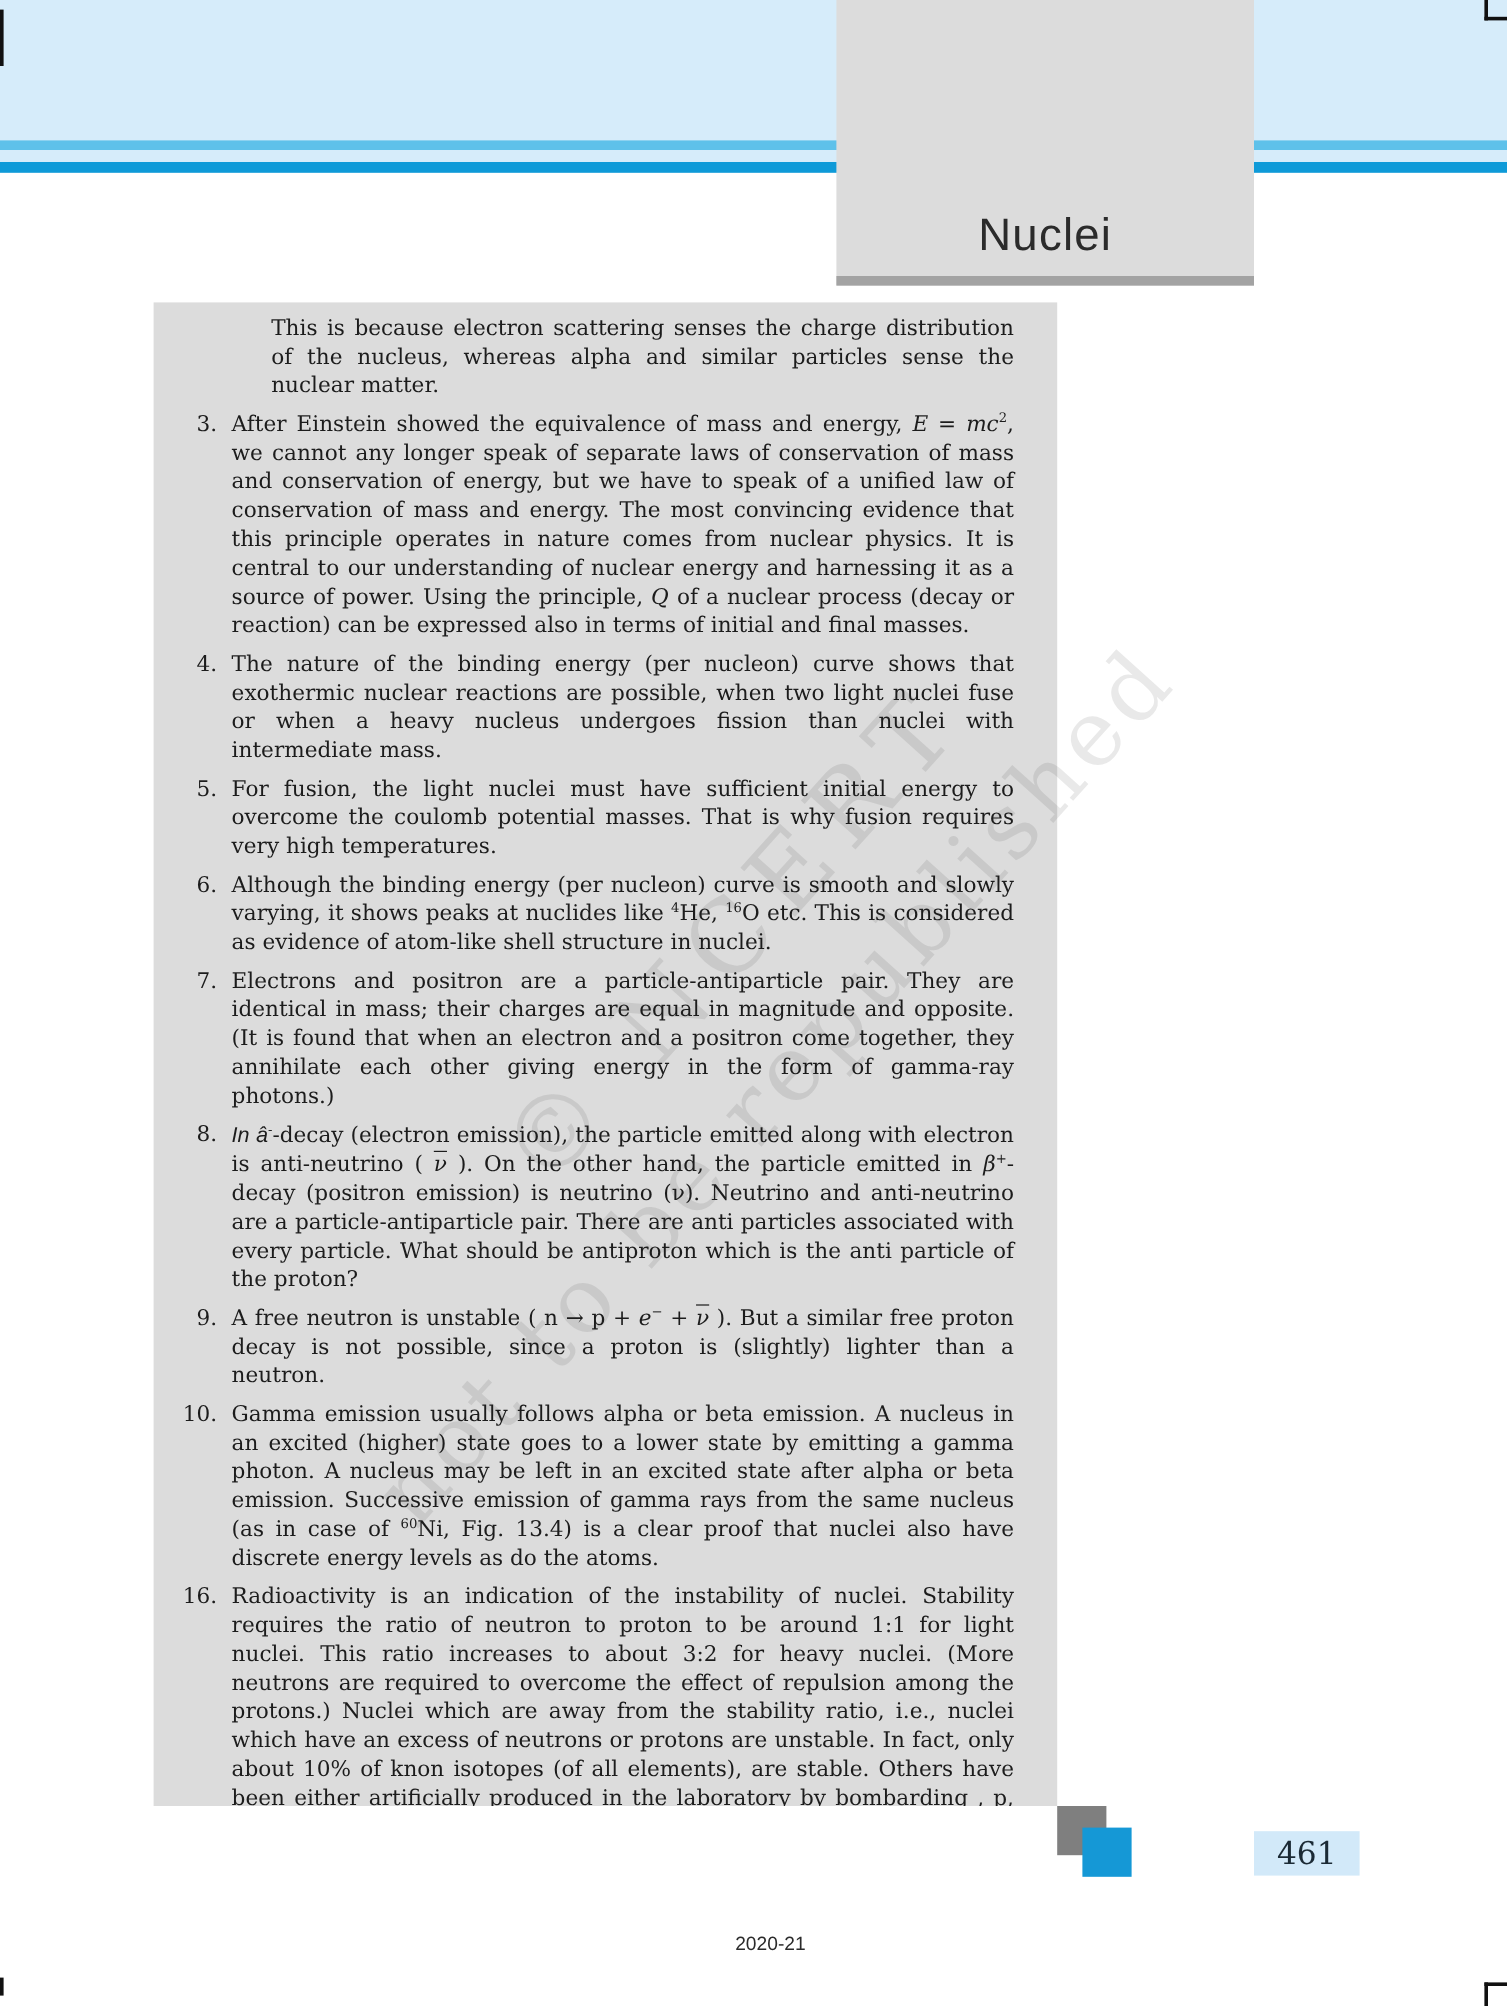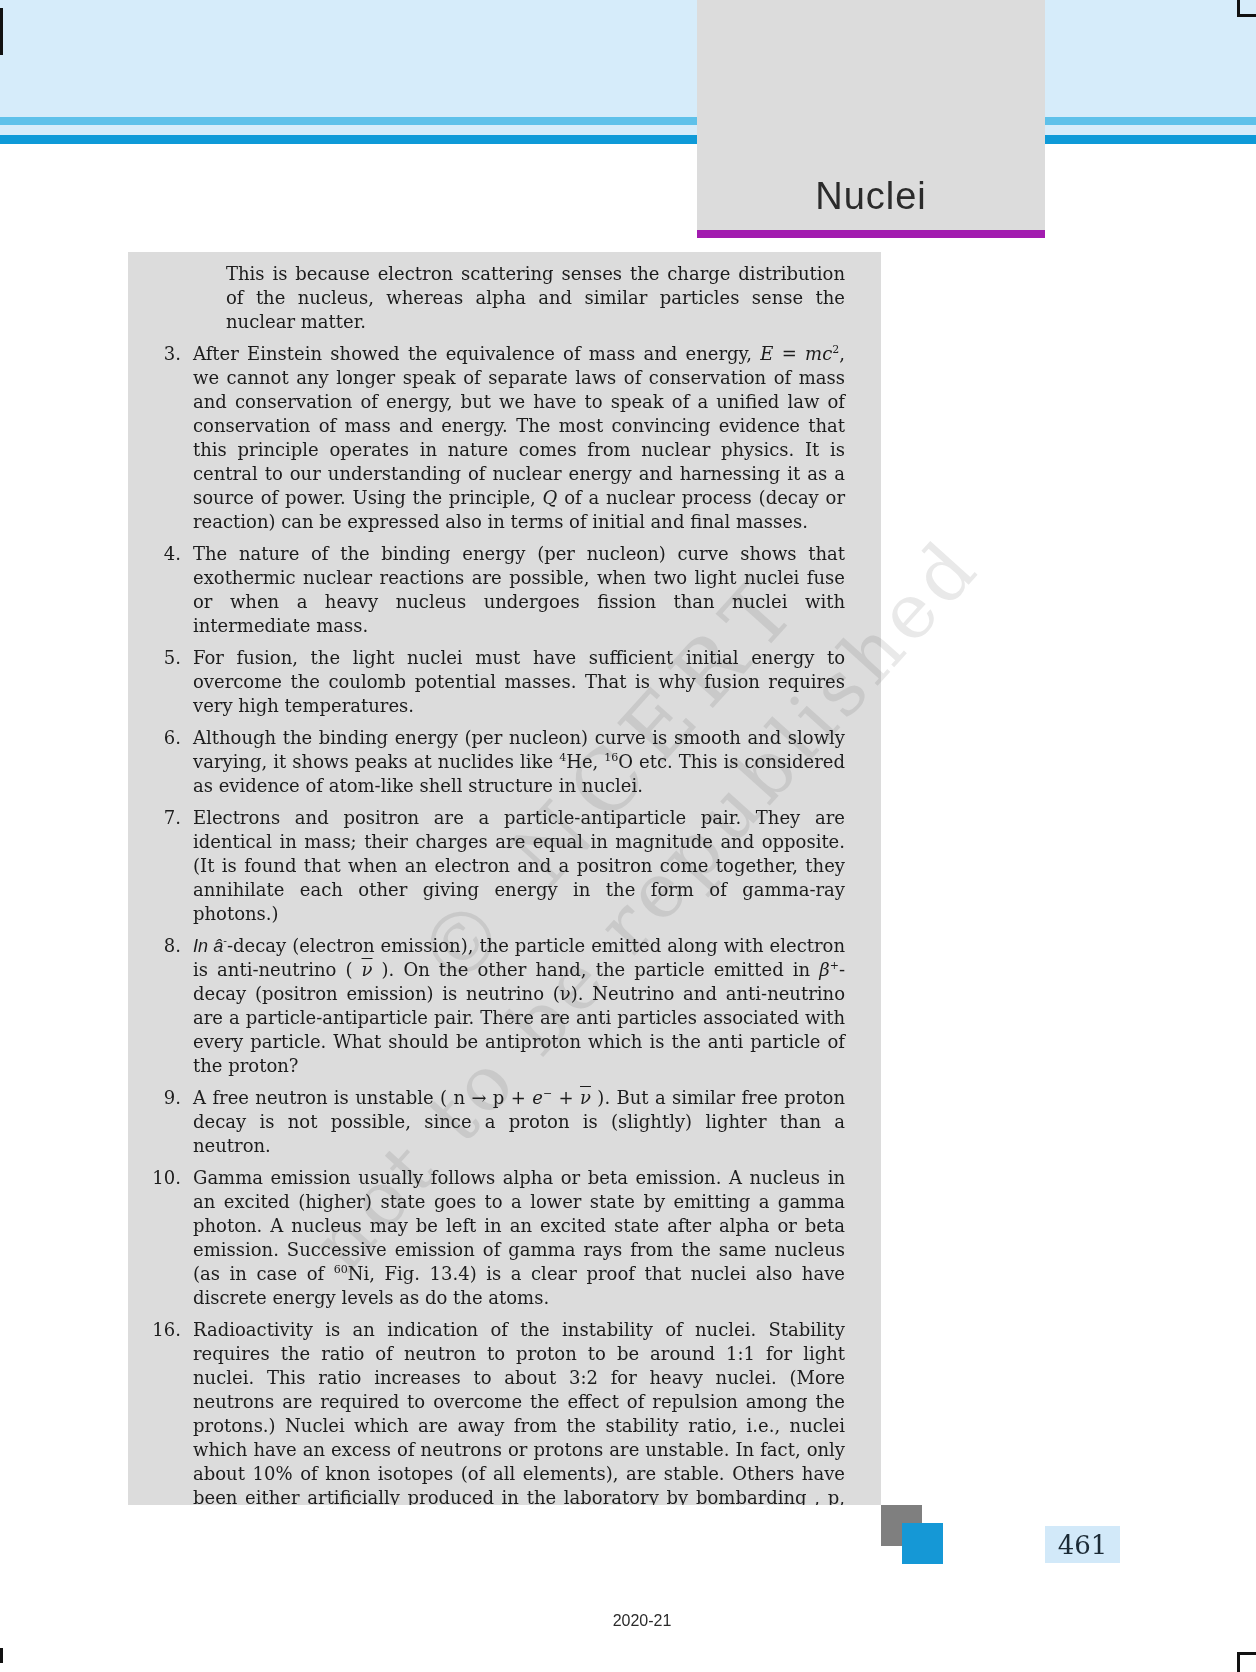--- a/index.html
+++ b/index.html
@@ -6,21 +6,21 @@
   .page{position:relative;width:1256px;height:1672px;background:#ffffff;
         font-family:"DejaVu Serif",serif;overflow:hidden;}
 
   
   .header-band{position:absolute;left:0;top:0;width:1256px;height:135px;background:#d6ecfa;}
   .sky-line{position:absolute;left:0;top:117px;width:1256px;height:8px;background:#5ec1ea;}
   .blue-bar{position:absolute;left:0;top:135px;width:1256px;height:9px;background:#0e9ad8;}
 
   
   .chapter-box{position:absolute;left:697px;top:0;width:348px;height:230px;background:#dcdcdc;
-               border-bottom:8px solid #a21caf;z-index:3;display:flex;align-items:flex-end;justify-content:center;}
+               border-bottom:8px solid #a3a3a3;z-index:3;display:flex;align-items:flex-end;justify-content:center;}
   .chapter-title{font-family:"Liberation Sans",sans-serif;font-size:38px;color:#2b2b2b;
                  padding-bottom:12px;letter-spacing:1px;}
 
   
   .content-box{position:absolute;left:128px;top:252px;width:753px;height:1253px;background:#dcdcdc;
                box-sizing:border-box;padding:10px 36px 0 20px;overflow:hidden;z-index:1;}
   .content-box, .content-box *{font-size:18px;line-height:24px;color:#1c1c1c;}
   .intro{margin:0 0 8px 78px;text-align:justify;}
   .item{display:flex;margin:0 0 8px 0;}
   .item .num{width:33px;text-align:right;flex:none;}
@@ -32,21 +32,21 @@
 
   
   .wm{position:absolute;font-family:"DejaVu Serif",serif;color:rgba(40,40,40,0.10);
       white-space:nowrap;text-align:center;z-index:2;pointer-events:none;}
   .wm1{left:330px;top:730px;width:560px;font-size:84px;letter-spacing:14px;transform:rotate(-48deg);}
   .wm2{left:145px;top:860px;width:1000px;font-size:76px;letter-spacing:6px;transform:rotate(-48deg);}
 
   
   .gray-square{position:absolute;left:881px;top:1505px;width:41px;height:41px;background:#7f7f7f;z-index:1;}
   .blue-square{position:absolute;left:902px;top:1523px;width:41px;height:41px;background:#1598d6;z-index:2;}
-  .pagenum{position:absolute;left:1045px;top:1526px;width:75px;height:37px;background:#d2e9f9;
+  .pagenum{position:absolute;left:1045px;top:1526px;width:88px;height:37px;background:#d2e9f9;
            display:flex;align-items:center;justify-content:center;font-size:26px;color:#1b2a35;z-index:2;}
   .year{position:absolute;left:0;top:1612px;width:1256px;text-align:center;
         font-family:"Liberation Sans",sans-serif;font-size:16px;color:#2b2b2b;padding-left:14px;}
 
   
   .mark{position:absolute;background:#111;z-index:4;}
   .m-tl{left:0;top:8px;width:3px;height:47px;}
   .m-tr-v{left:1237px;top:0;width:3px;height:17px;}
   .m-tr-h{left:1237px;top:14px;width:19px;height:3px;}
   .m-bl{left:0;top:1648px;width:3px;height:15px;}

